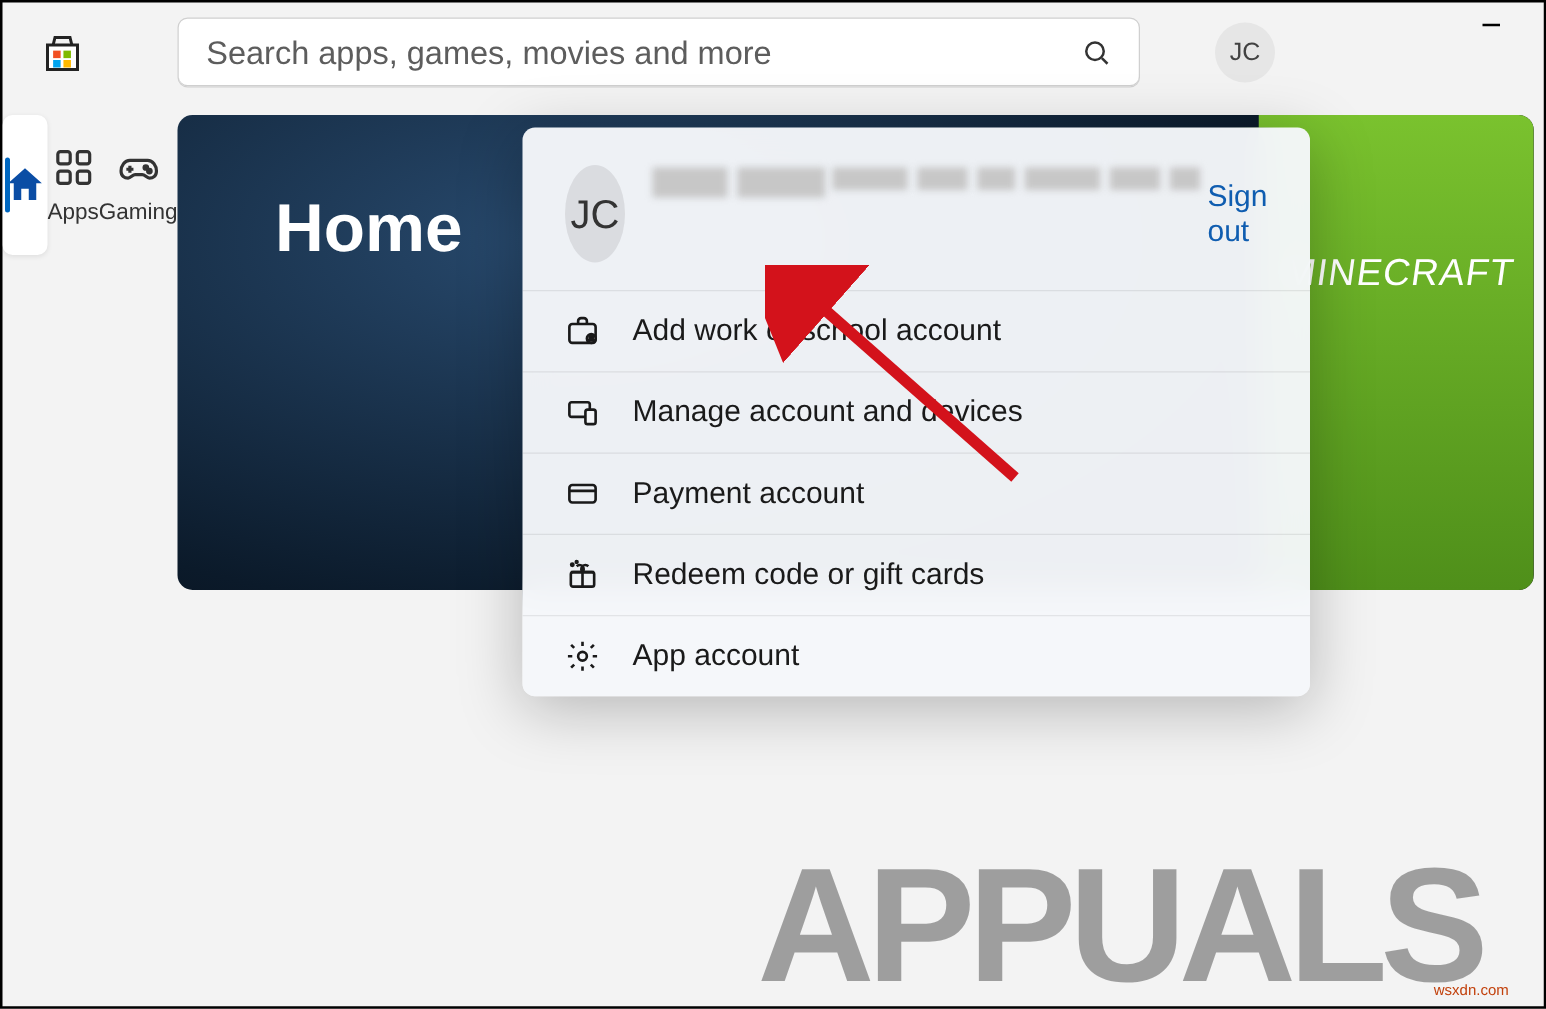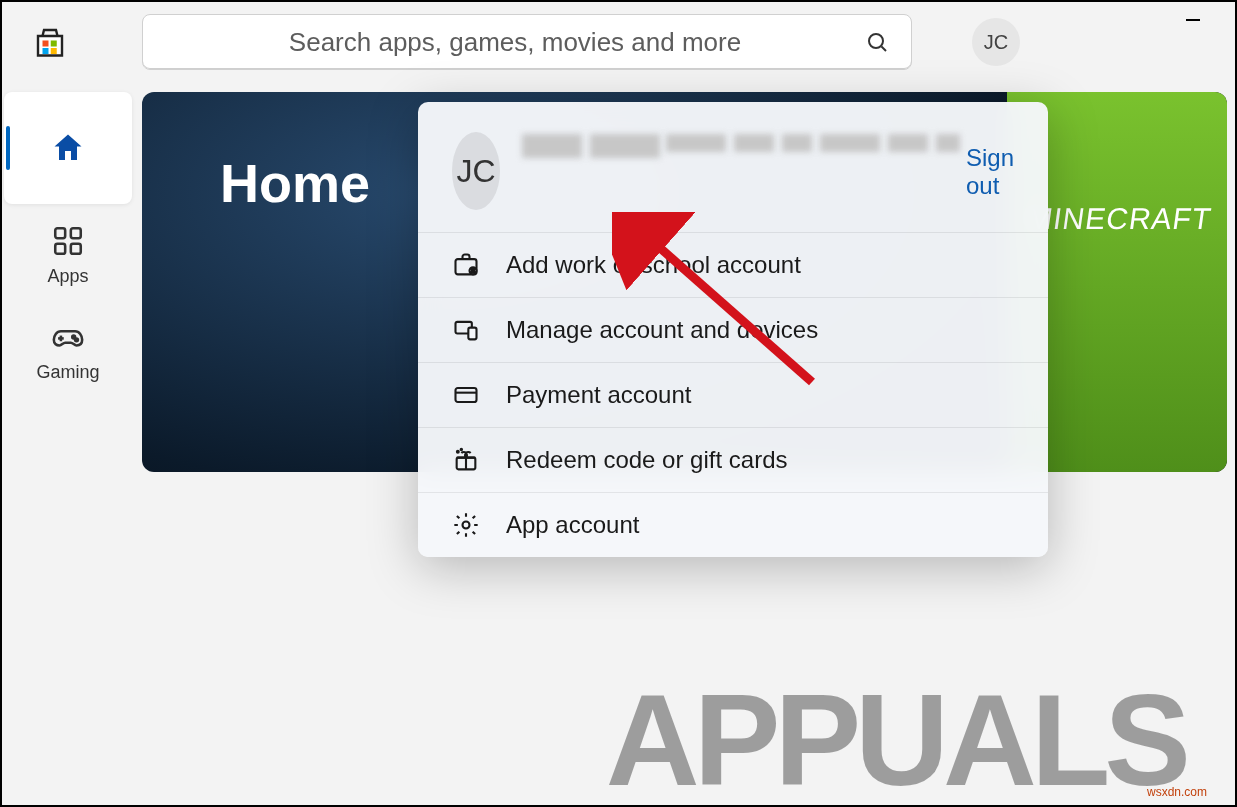--- a/index.html
+++ b/index.html
@@ -32,37 +32,36 @@
     margin-left:74px;
     width:770px; height:56px;
     background:#fff; border:1px solid #d0d0d0; border-radius:8px;
     display:flex; align-items:center; padding:0 22px;
     box-shadow: inset 0 -1px 0 #cfcfcf;
   }
   .searchbox input {
     flex:1; border:none; outline:none;
     font-size:26px; color:#5d5d5d;
     background:transparent;
-    text-align:center;
   }
   .searchbox input::placeholder { color:#5d5d5d; }
   .search-icon { width:24px; height:24px; color:#333; }
 
   .avatar-round {
     width:48px; height:48px; border-radius:50%;
     background:#e6e6e6; color:#424242;
     display:flex; align-items:center; justify-content:center;
     font-size:20px; font-weight:400;
     margin-left:60px;
   }
 
   
   .leftnav {
     position:absolute; top:90px; left:0; width:132px;
-    display:flex; flex-direction:column; align-items:center;
+    display:flex; flex-direction:row; align-items:center;
   }
   .nav-item {
     width:128px; height:112px;
     display:flex; flex-direction:column; align-items:center; justify-content:center;
     gap:8px; border-radius:8px; margin-bottom:6px;
     color:#333; font-size:18px;
   }
   .nav-item.active {
     background:#fff; position:relative;
     box-shadow:0 1px 4px rgba(0,0,0,0.08);

